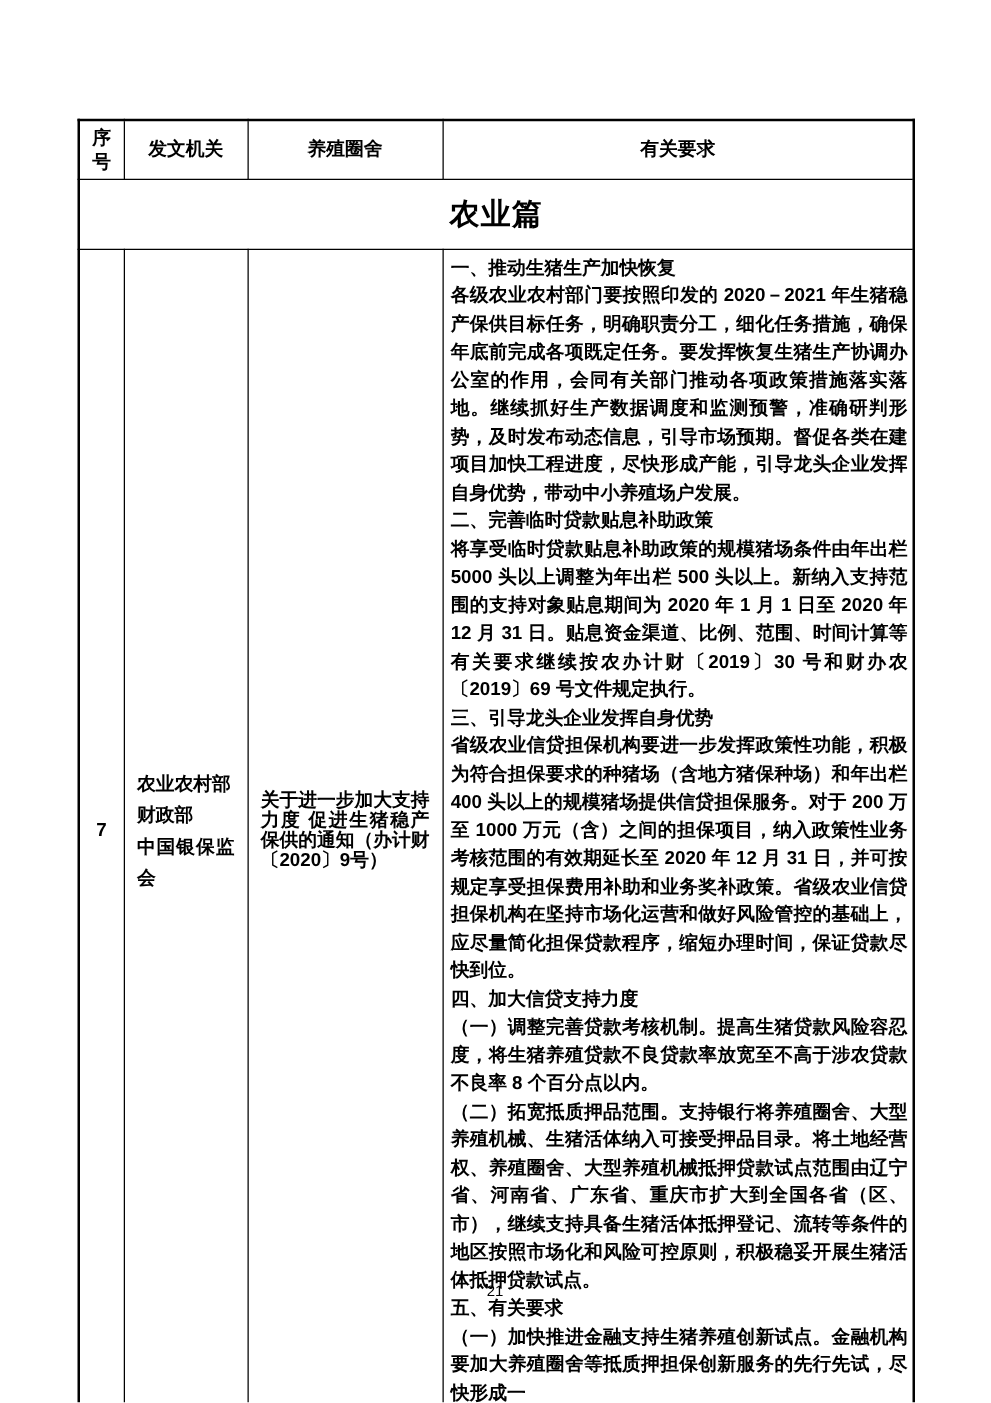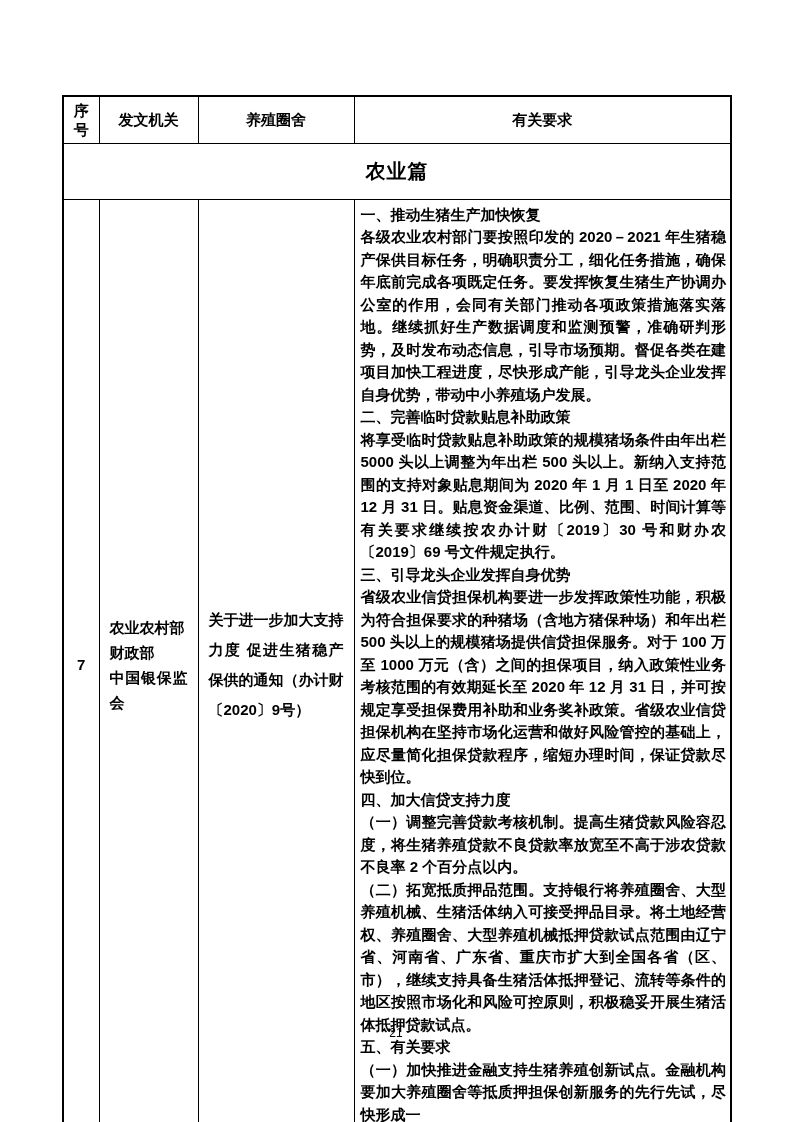--- a/index.html
+++ b/index.html
@@ -47,21 +47,21 @@
   th.serial-header span {
     display: inline-block;
     width: 17px;
     word-break: break-all;
   }
 
   tr.section-row { height: 56px; }
   td.section-cell {
     text-align: center;
     vertical-align: middle;
-    font-size: 20px;
+    font-size: 24px;
     letter-spacing: 1px;
   }
 
   tr.content-row td { height: 822px; }
 
   td.serial-cell {
     text-align: center;
     vertical-align: middle;
     font-size: 15px;
   }
@@ -76,21 +76,21 @@
     line-height: 25px;
   }
   td.doctitle-cell {
     vertical-align: middle;
     padding: 0 10px;
     font-size: 15px;
   }
   .doctitle-text {
     text-align: justify;
     text-justify: inter-character;
-    line-height: 30px;
+    line-height: 16px;
   }
   td.content-cell {
     vertical-align: top;
     padding: 4px 4px 4px 6px;
     font-size: 15px;
   }
   td.content-cell p {
     margin: 0;
     line-height: 22.5px;
     text-align: justify;
@@ -139,23 +139,23 @@
       </td>
       <td class="doctitle-cell">
         <div class="doctitle-text">关于进一步加大支持力度 促进生猪稳产保供的通知（办计财〔2020〕9号）</div>
       </td>
       <td class="content-cell">
         <p>一、推动生猪生产加快恢复</p>
         <p>各级农业农村部门要按照印发的 2020－2021 年生猪稳产保供目标任务，明确职责分工，细化任务措施，确保年底前完成各项既定任务。要发挥恢复生猪生产协调办公室的作用，会同有关部门推动各项政策措施落实落地。继续抓好生产数据调度和监测预警，准确研判形势，及时发布动态信息，引导市场预期。督促各类在建项目加快工程进度，尽快形成产能，引导龙头企业发挥自身优势，带动中小养殖场户发展。</p>
         <p>二、完善临时贷款贴息补助政策</p>
         <p>将享受临时贷款贴息补助政策的规模猪场条件由年出栏 5000 头以上调整为年出栏 500 头以上。新纳入支持范围的支持对象贴息期间为 2020 年 1 月 1 日至 2020 年 12 月 31 日。贴息资金渠道、比例、范围、时间计算等有关要求继续按农办计财〔2019〕30 号和财办农〔2019〕69 号文件规定执行。</p>
         <p>三、引导龙头企业发挥自身优势</p>
-        <p>省级农业信贷担保机构要进一步发挥政策性功能，积极为符合担保要求的种猪场（含地方猪保种场）和年出栏 500 头以上的规模猪场提供信贷担保服务。对于 100 万至 1000 万元（含）之间的担保项目，纳入政策性业务考核范围的有效期延长至 2020 年 12 月 31 日，并可按规定享受担保费用补助和业务奖补政策。省级农业信贷担保机构在坚持市场化运营和做好风险管控的基础上，应尽量简化担保贷款程序，缩短办理时间，保证贷款尽快到位。</p>
+        <p>省级农业信贷担保机构要进一步发挥政策性功能，积极为符合担保要求的种猪场（含地方猪保种场）和年出栏 400 头以上的规模猪场提供信贷担保服务。对于 200 万至 1000 万元（含）之间的担保项目，纳入政策性业务考核范围的有效期延长至 2020 年 12 月 31 日，并可按规定享受担保费用补助和业务奖补政策。省级农业信贷担保机构在坚持市场化运营和做好风险管控的基础上，应尽量简化担保贷款程序，缩短办理时间，保证贷款尽快到位。</p>
         <p>四、加大信贷支持力度</p>
-        <p>（一）调整完善贷款考核机制。提高生猪贷款风险容忍度，将生猪养殖贷款不良贷款率放宽至不高于涉农贷款不良率 2 个百分点以内。</p>
+        <p>（一）调整完善贷款考核机制。提高生猪贷款风险容忍度，将生猪养殖贷款不良贷款率放宽至不高于涉农贷款不良率 8 个百分点以内。</p>
         <p>（二）拓宽抵质押品范围。支持银行将养殖圈舍、大型养殖机械、生猪活体纳入可接受押品目录。将土地经营权、养殖圈舍、大型养殖机械抵押贷款试点范围由辽宁省、河南省、广东省、重庆市扩大到全国各省（区、市），继续支持具备生猪活体抵押登记、流转等条件的地区按照市场化和风险可控原则，积极稳妥开展生猪活体抵押贷款试点。</p>
         <p>五、有关要求</p>
         <p>（一）加快推进金融支持生猪养殖创新试点。金融机构要加大养殖圈舍等抵质押担保创新服务的先行先试，尽快形成一</p>
       </td>
     </tr>
   </tbody>
     </table>
 
   <div class="page-number">21</div>
 

